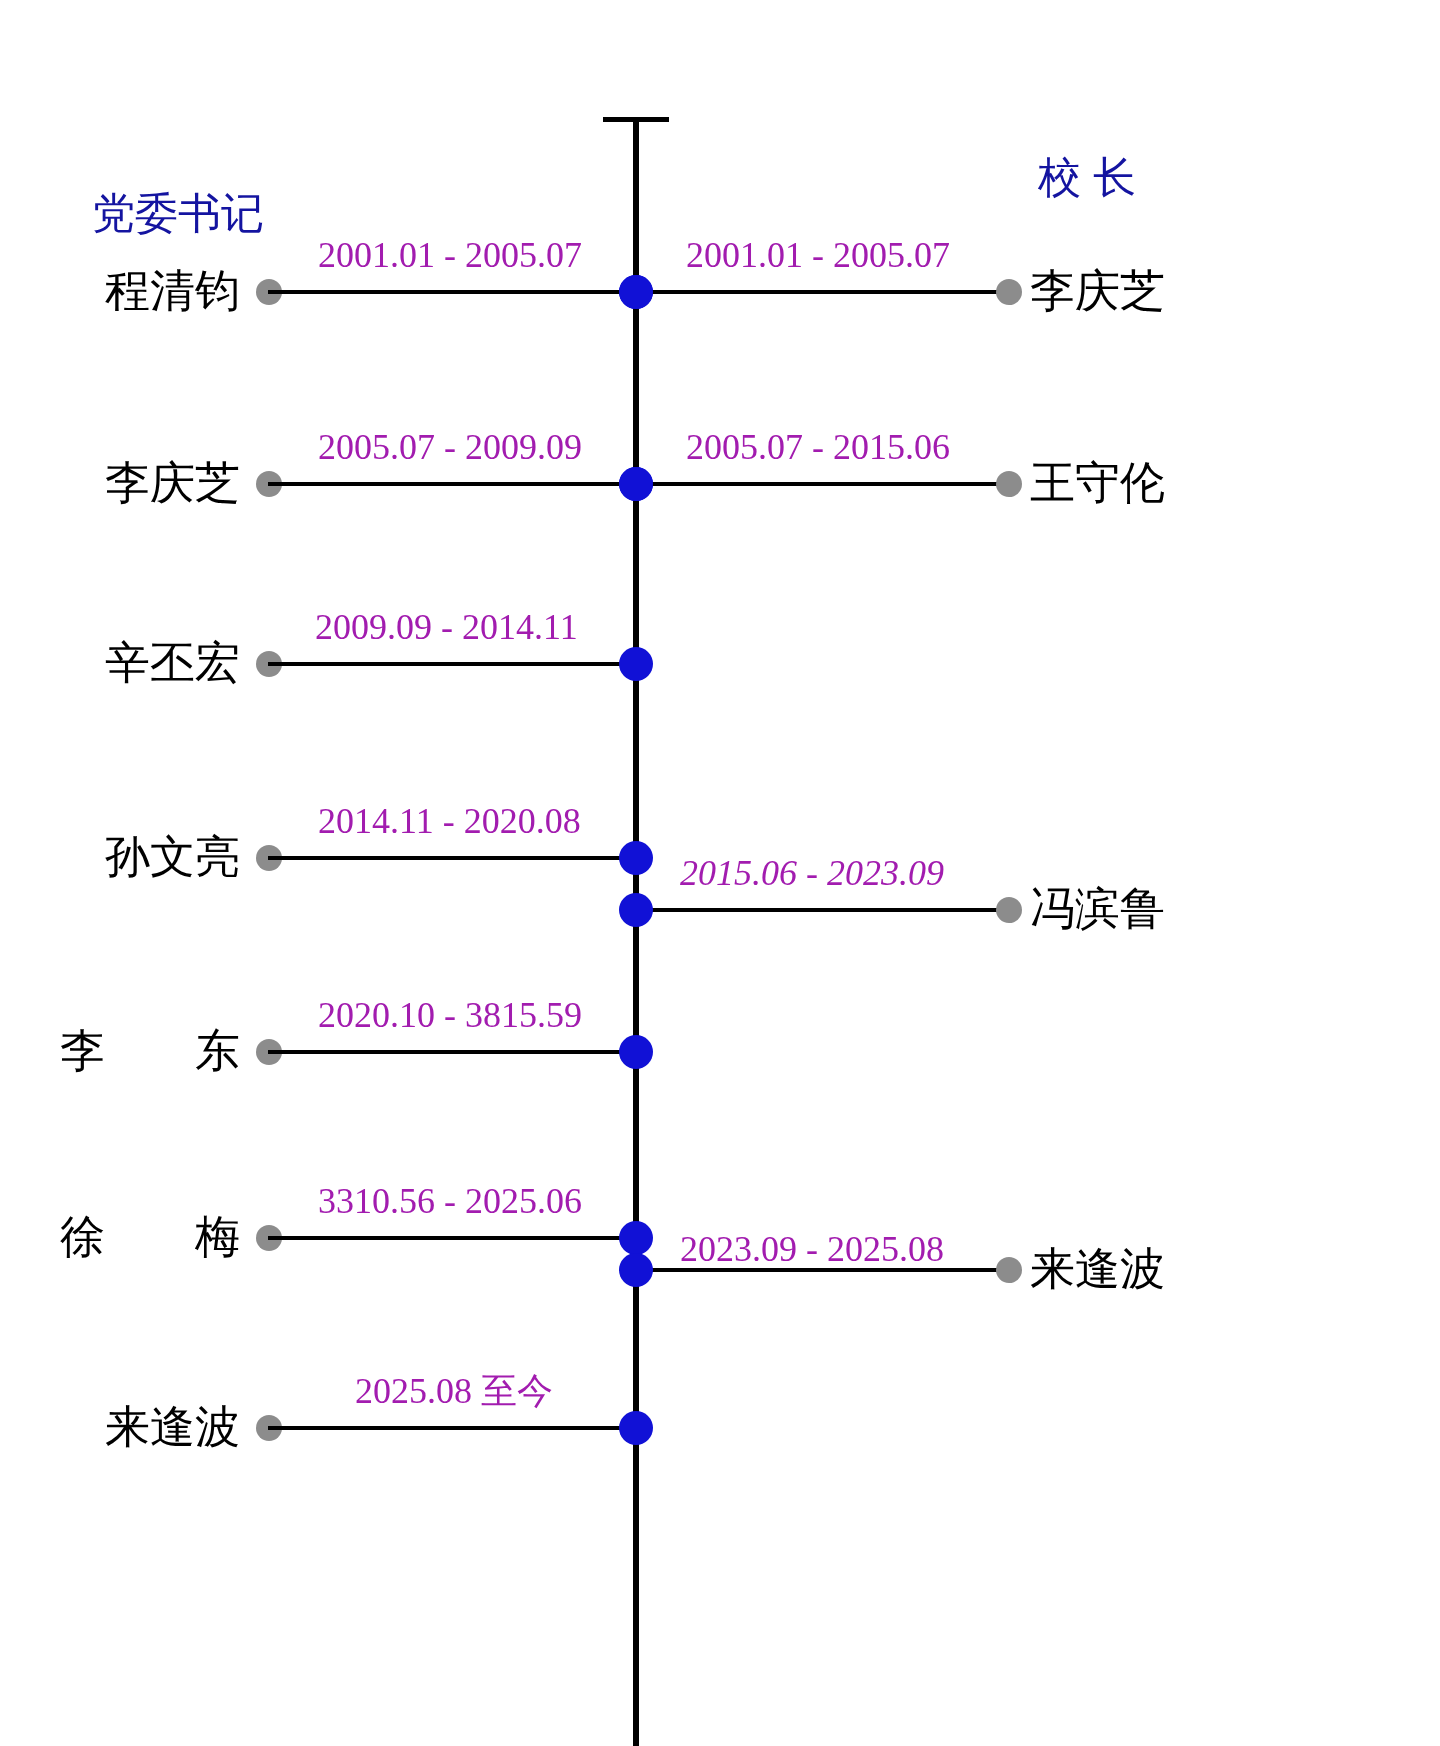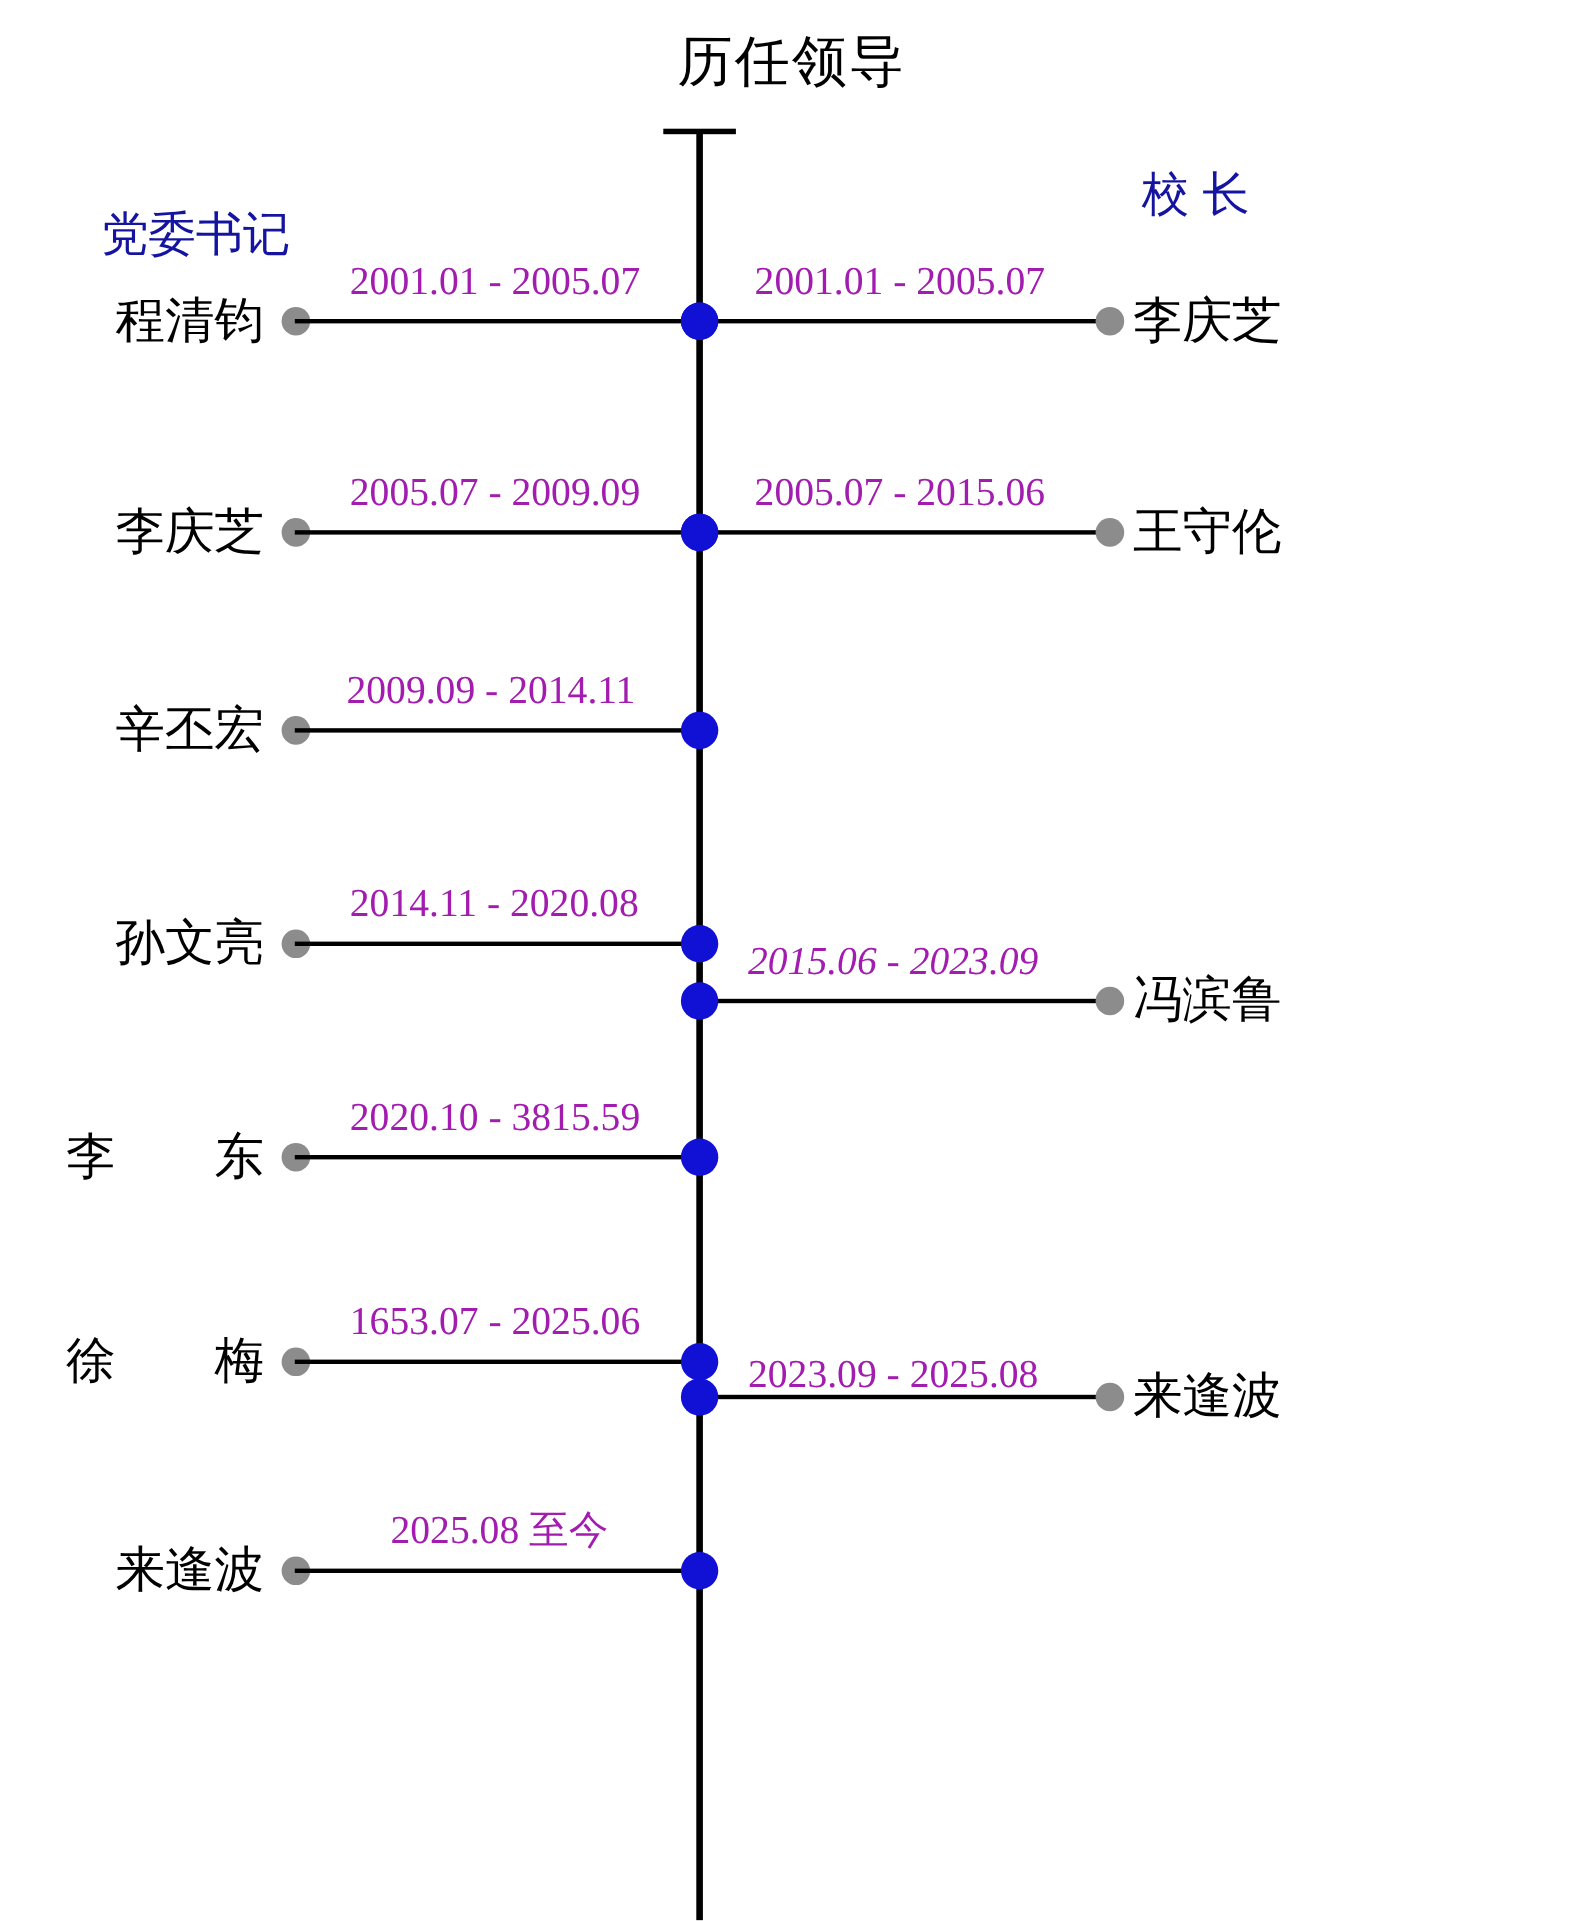--- a/index.html
+++ b/index.html
@@ -124,21 +124,20 @@
     white-space: pre;
     top: -58px;
     font-family: "Liberation Serif", "DejaVu Serif", serif;
   }
 </style>
 </head>
 <body>
 
 <div id="canvas">
 
-  <div class="title">历任领导</div>
 
   <div class="axis-cap"></div>
   <div class="axis-line"></div>
 
   <div class="col-header left">党委书记</div>
   <div class="col-header right">校 长</div>
 
   <div class="entry" style="left:0; top:292px;">
     <div class="name left" style="left:60px; width:180px;">程清钧</div>
     <div class="dot-gray" style="left:256px;"></div>
@@ -176,21 +175,21 @@
     <div class="dot-gray" style="left:256px;"></div>
     <div class="conn" style="left:268px; width:372px;"></div>
     <div class="range" style="left:318px;">2020.10 - 3815.59</div>
     <div class="dot-blue"></div>
   </div>
 
   <div class="entry" style="left:0; top:1238px;">
     <div class="name left" style="left:60px; width:180px;">徐　　梅</div>
     <div class="dot-gray" style="left:256px;"></div>
     <div class="conn" style="left:268px; width:372px;"></div>
-    <div class="range" style="left:318px;">1653.07 - 2025.06</div>
+    <div class="range" style="left:318px;">3310.56 - 2025.06</div>
     <div class="dot-blue"></div>
   </div>
 
   <div class="entry" style="left:0; top:1428px;">
     <div class="name left" style="left:60px; width:180px;">来逢波</div>
     <div class="dot-gray" style="left:256px;"></div>
     <div class="conn" style="left:268px; width:372px;"></div>
     <div class="range" style="left:355px;">2025.08 至今</div>
     <div class="dot-blue"></div>
   </div>

